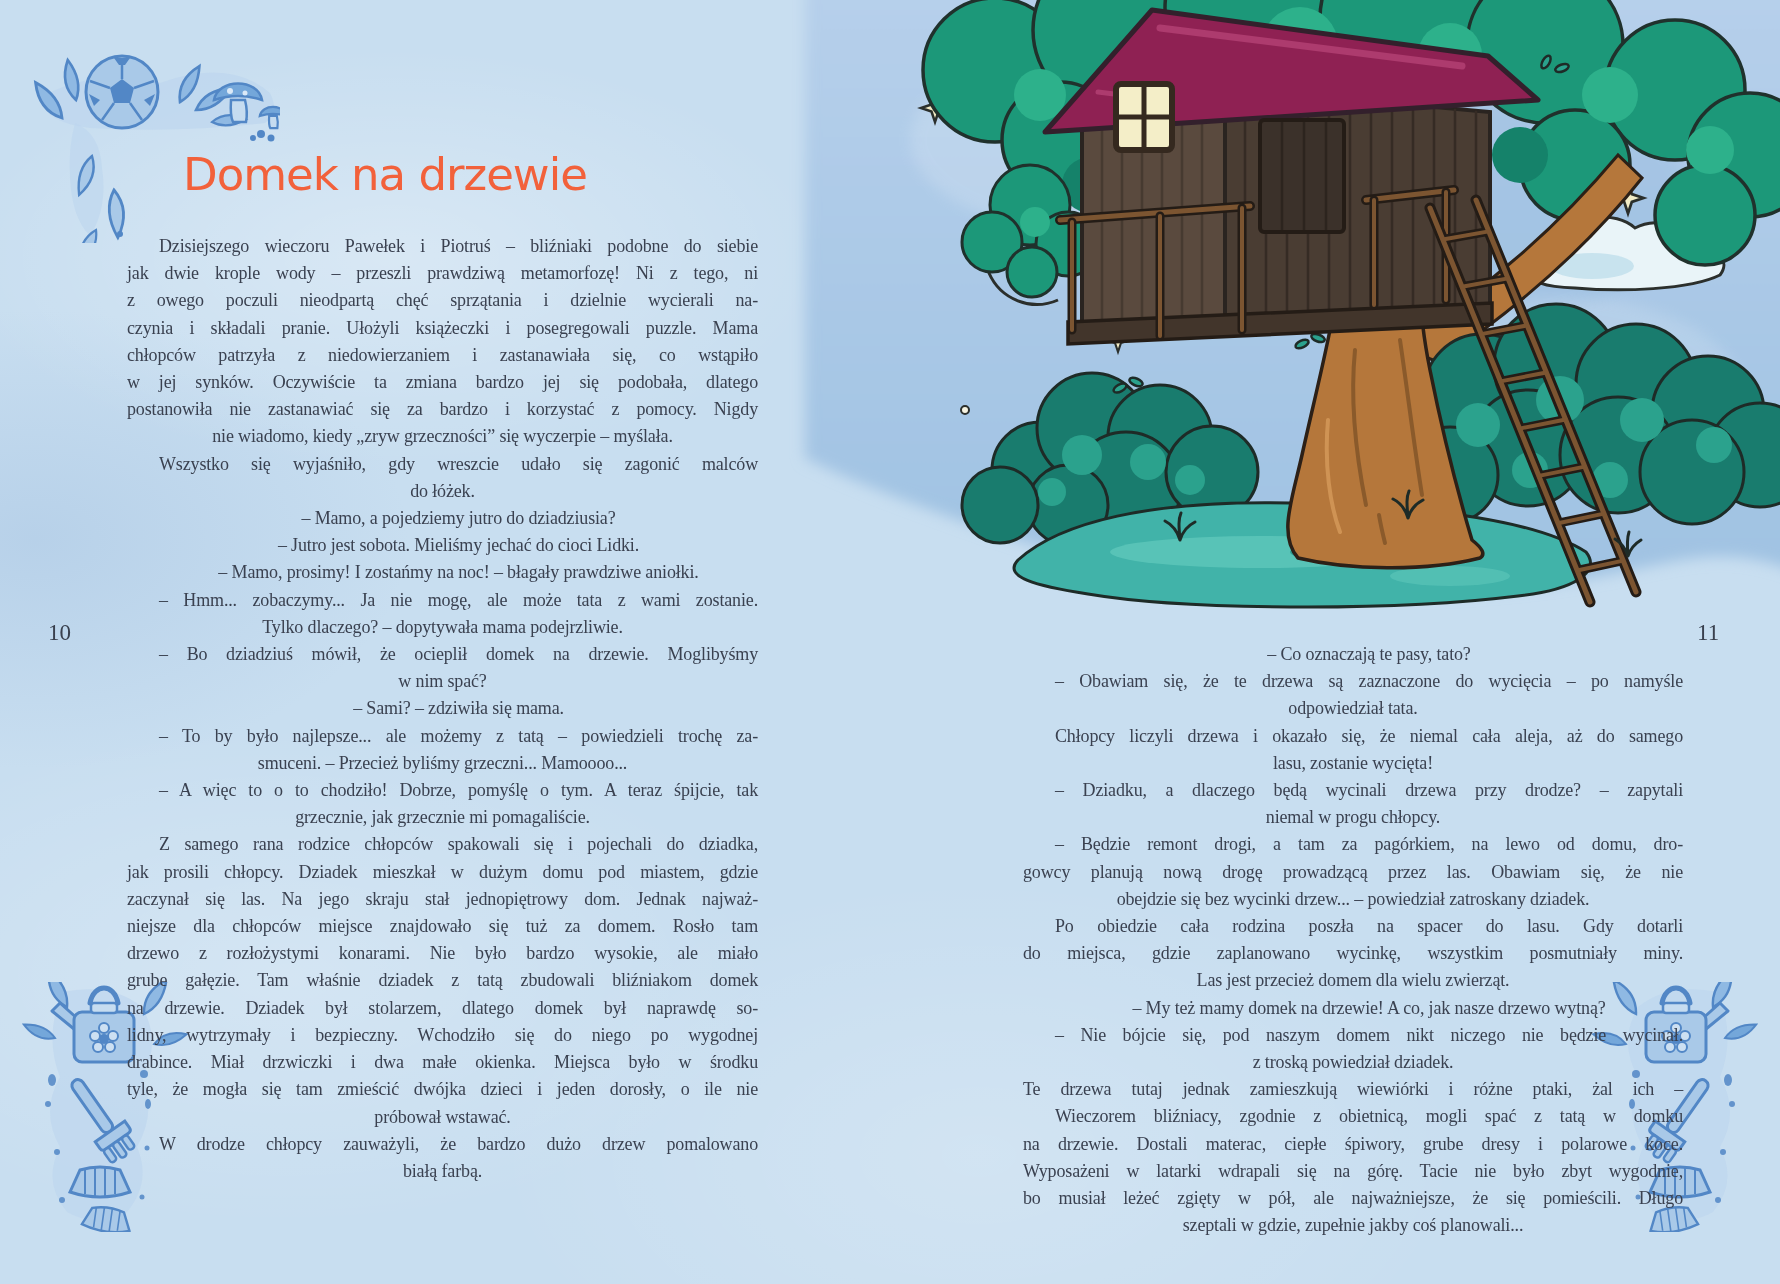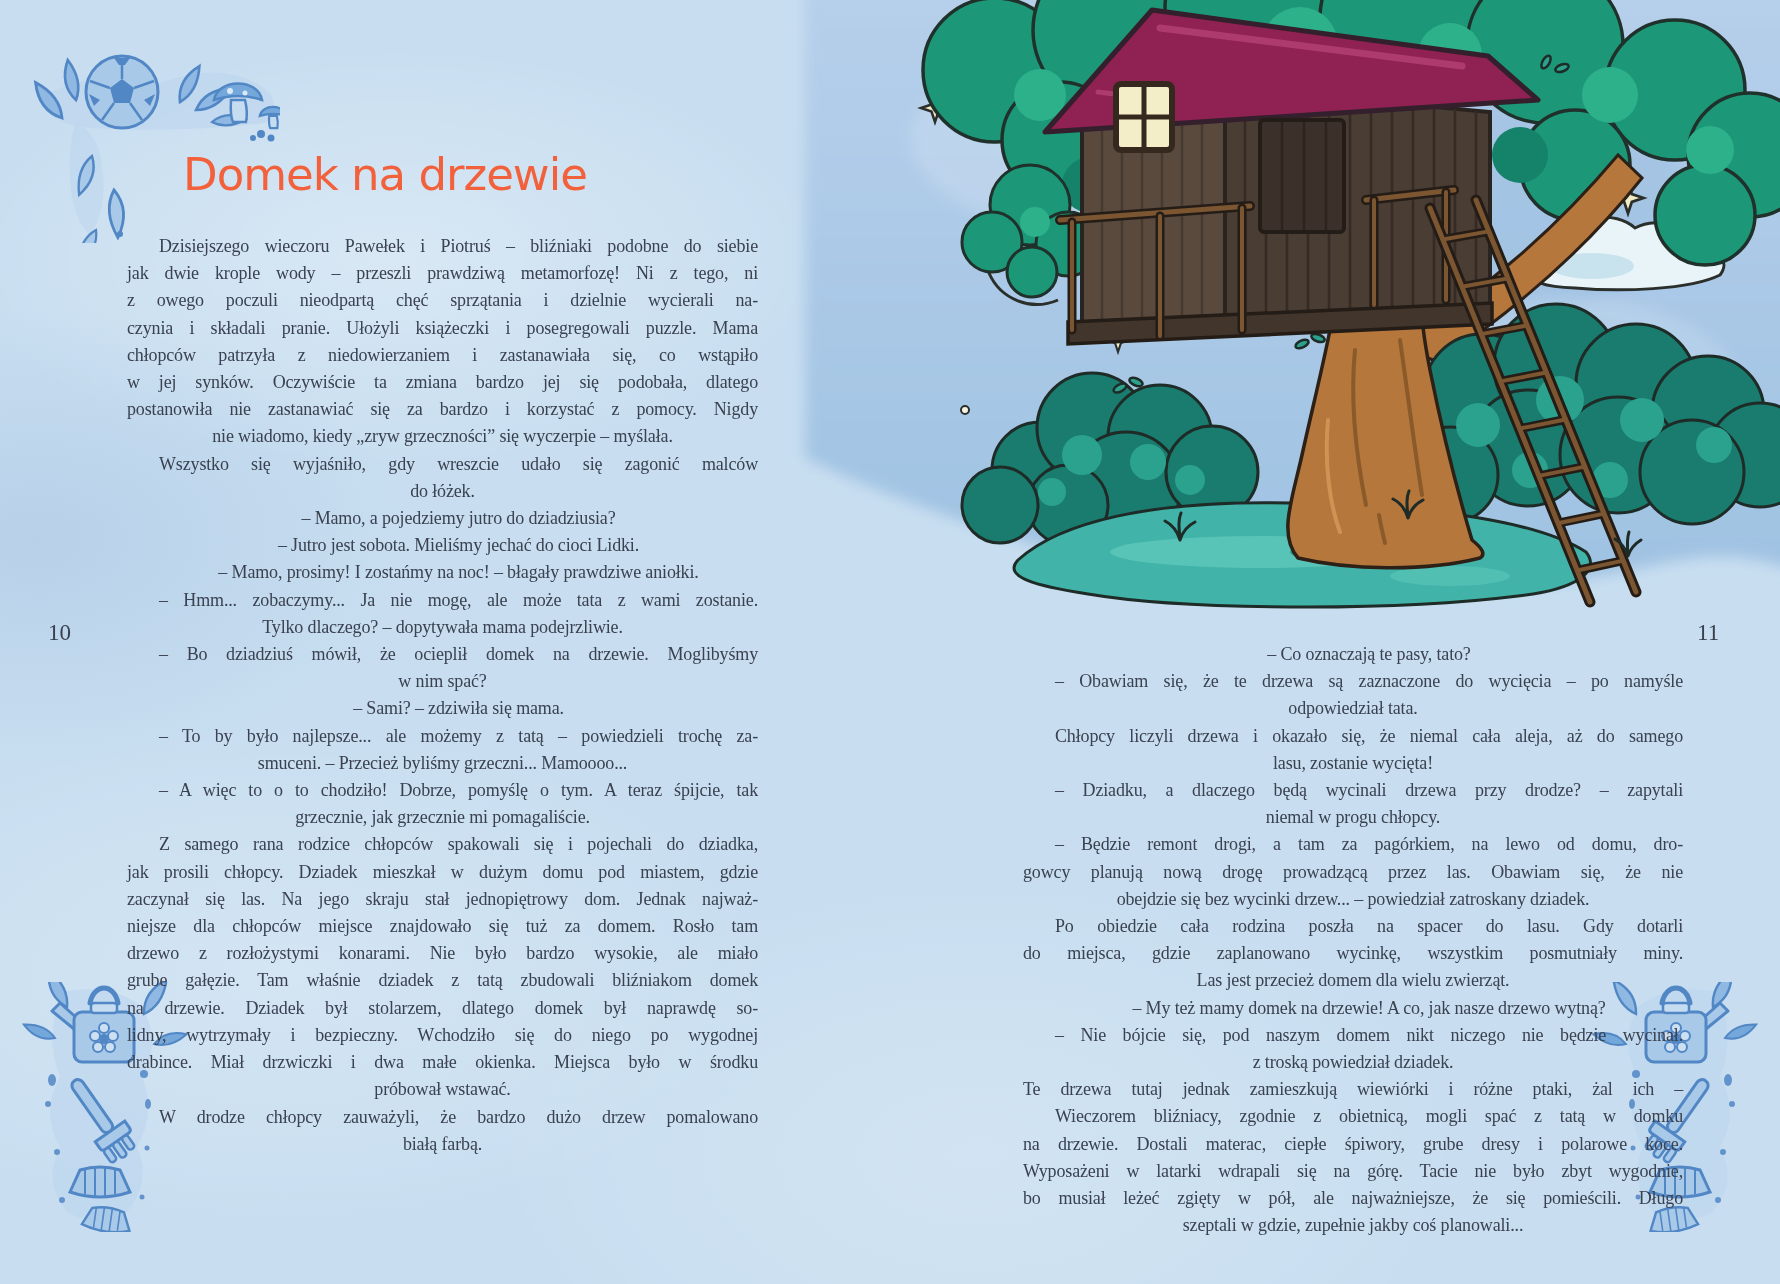--- a/index.html
+++ b/index.html
@@ -364,20 +364,21 @@
       <div class="ln">grzecznie, jak grzecznie mi pomagaliście.</div>
       <div class="ln j i">Z samego rana rodzice chłopców spakowali się i pojechali do dziadka,</div>
       <div class="ln j">jak prosili chłopcy. Dziadek mieszkał w dużym domu pod miastem, gdzie</div>
       <div class="ln j">zaczynał się las. Na jego skraju stał jednopiętrowy dom. Jednak najważ-</div>
       <div class="ln j">niejsze dla chłopców miejsce znajdowało się tuż za domem. Rosło tam</div>
       <div class="ln j">drzewo z rozłożystymi konarami. Nie było bardzo wysokie, ale miało</div>
       <div class="ln j">grube gałęzie. Tam właśnie dziadek z tatą zbudowali bliźniakom domek</div>
       <div class="ln j">na drzewie. Dziadek był stolarzem, dlatego domek był naprawdę so-</div>
       <div class="ln j">lidny, wytrzymały i bezpieczny. Wchodziło się do niego po wygodnej</div>
       <div class="ln j">drabince. Miał drzwiczki i dwa małe okienka. Miejsca było w środku</div>
+      <div class="ln j">tyle, że mogła się tam zmieścić dwójka dzieci i jeden dorosły, o ile nie</div>
       <div class="ln">próbował wstawać.</div>
       <div class="ln j i">W drodze chłopcy zauważyli, że bardzo dużo drzew pomalowano</div>
       <div class="ln">białą farbą.</div>
     </div>
   <div id="col-right" class="col">
       <div class="ln i">– Co oznaczają te pasy, tato?</div>
       <div class="ln j i">– Obawiam się, że te drzewa są zaznaczone do wycięcia – po namyśle</div>
       <div class="ln">odpowiedział tata.</div>
       <div class="ln j i">Chłopcy liczyli drzewa i okazało się, że niemal cała aleja, aż do samego</div>
       <div class="ln">lasu, zostanie wycięta!</div>

